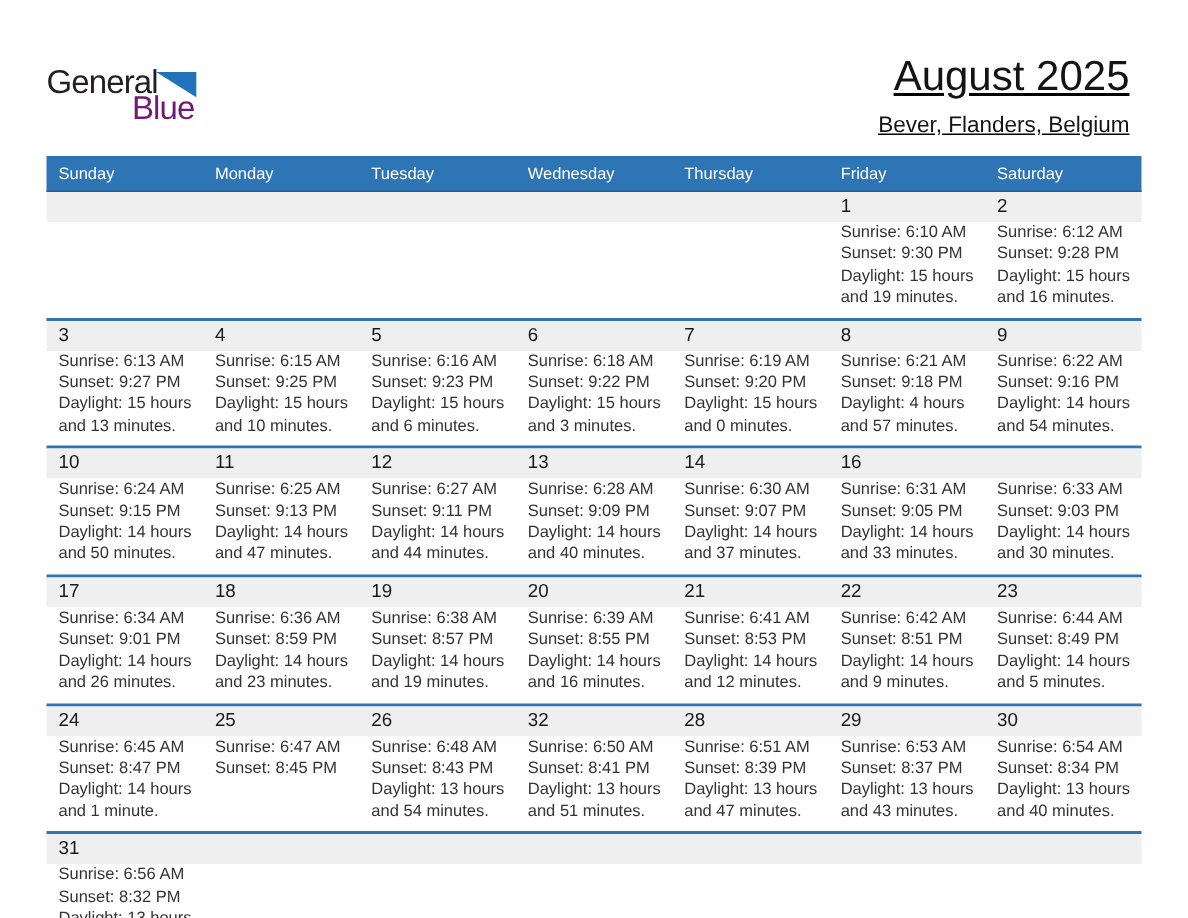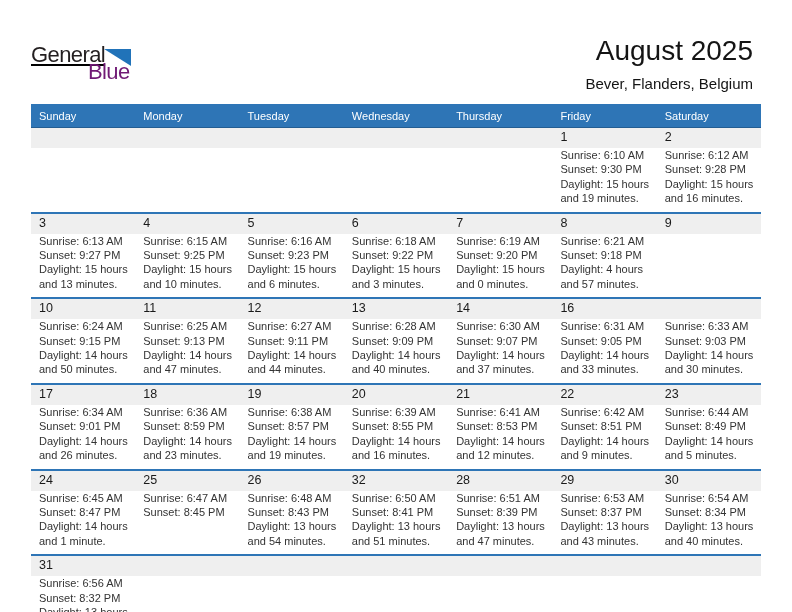--- a/index.html
+++ b/index.html
@@ -1,27 +1,27 @@
 <!DOCTYPE html>
 <html><head>
 <meta charset="utf-8">
 <style>
   html, body { margin:0; padding:0; background:#ffffff; }
   body { width:792px; height:612px; font-family:"Liberation Sans", sans-serif; }
   .page { position:relative; width:792px; height:612px; overflow:hidden; background:#fff; }
 
   
   .logo { position:absolute; left:31px; top:44px; width:130px; }
-  .logo-line1 { display:flex; align-items:flex-end;text-decoration:underline; }
+  .logo-line1 { display:flex; align-items:center; }
   .logo-general { font-size:22px; line-height:22px; color:#231f20; letter-spacing:-0.6px; }
   .logo-triangle { width:27px; height:17px; background:#2173b9; clip-path:polygon(0 0, 100% 0, 100% 100%); margin-left:-1px; margin-top:3px; }
   .logo-blue { font-size:22px; line-height:20px; color:#701a75; letter-spacing:-0.6px; margin-left:57px; margin-top:-4px; }
 
   
-  .title-block { position:absolute; top:36px; right:39px; text-align:right; }
+  .title-block { position:absolute; top:36px; right:39px; text-align:right;text-decoration:underline; }
   .page-title { font-size:28px; font-weight:normal; color:#141414; margin:0; line-height:30px; }
   .page-subtitle { font-size:15px; color:#141414; margin-top:9px; }
 
   
   .calendar { position:absolute; left:31px; top:104px; width:730px; }
   .weekday-row { display:grid; grid-template-columns:repeat(7,1fr); background:#2e75b6; height:23px; align-items:center; border-bottom:1px solid #235d92; }
   .weekday-row > div { color:#ffffff; font-size:11px; padding-left:8px; }
 
   .week { border-top:2px solid #2e75b6; }
   .week.first { border-top:none; }
@@ -121,20 +121,25 @@
             <div>
               <div>Sunrise: 6:19 AM</div>
               <div>Sunset: 9:20 PM</div>
               <div>Daylight: 15 hours and 0 minutes.</div>
             </div>
             <div>
               <div>Sunrise: 6:21 AM</div>
               <div>Sunset: 9:18 PM</div>
               <div>Daylight: 4 hours and 57 minutes.</div>
             </div>
+            <div>
+              <div>Sunrise: 6:22 AM</div>
+              <div>Sunset: 9:16 PM</div>
+              <div>Daylight: 14 hours and 54 minutes.</div>
+            </div>
           </div>
         </div>
         <div class="week">
           <div class="num-band">
             <div>10</div>
             <div>11</div>
             <div>12</div>
             <div>13</div>
             <div>14</div>
             <div>16</div>

